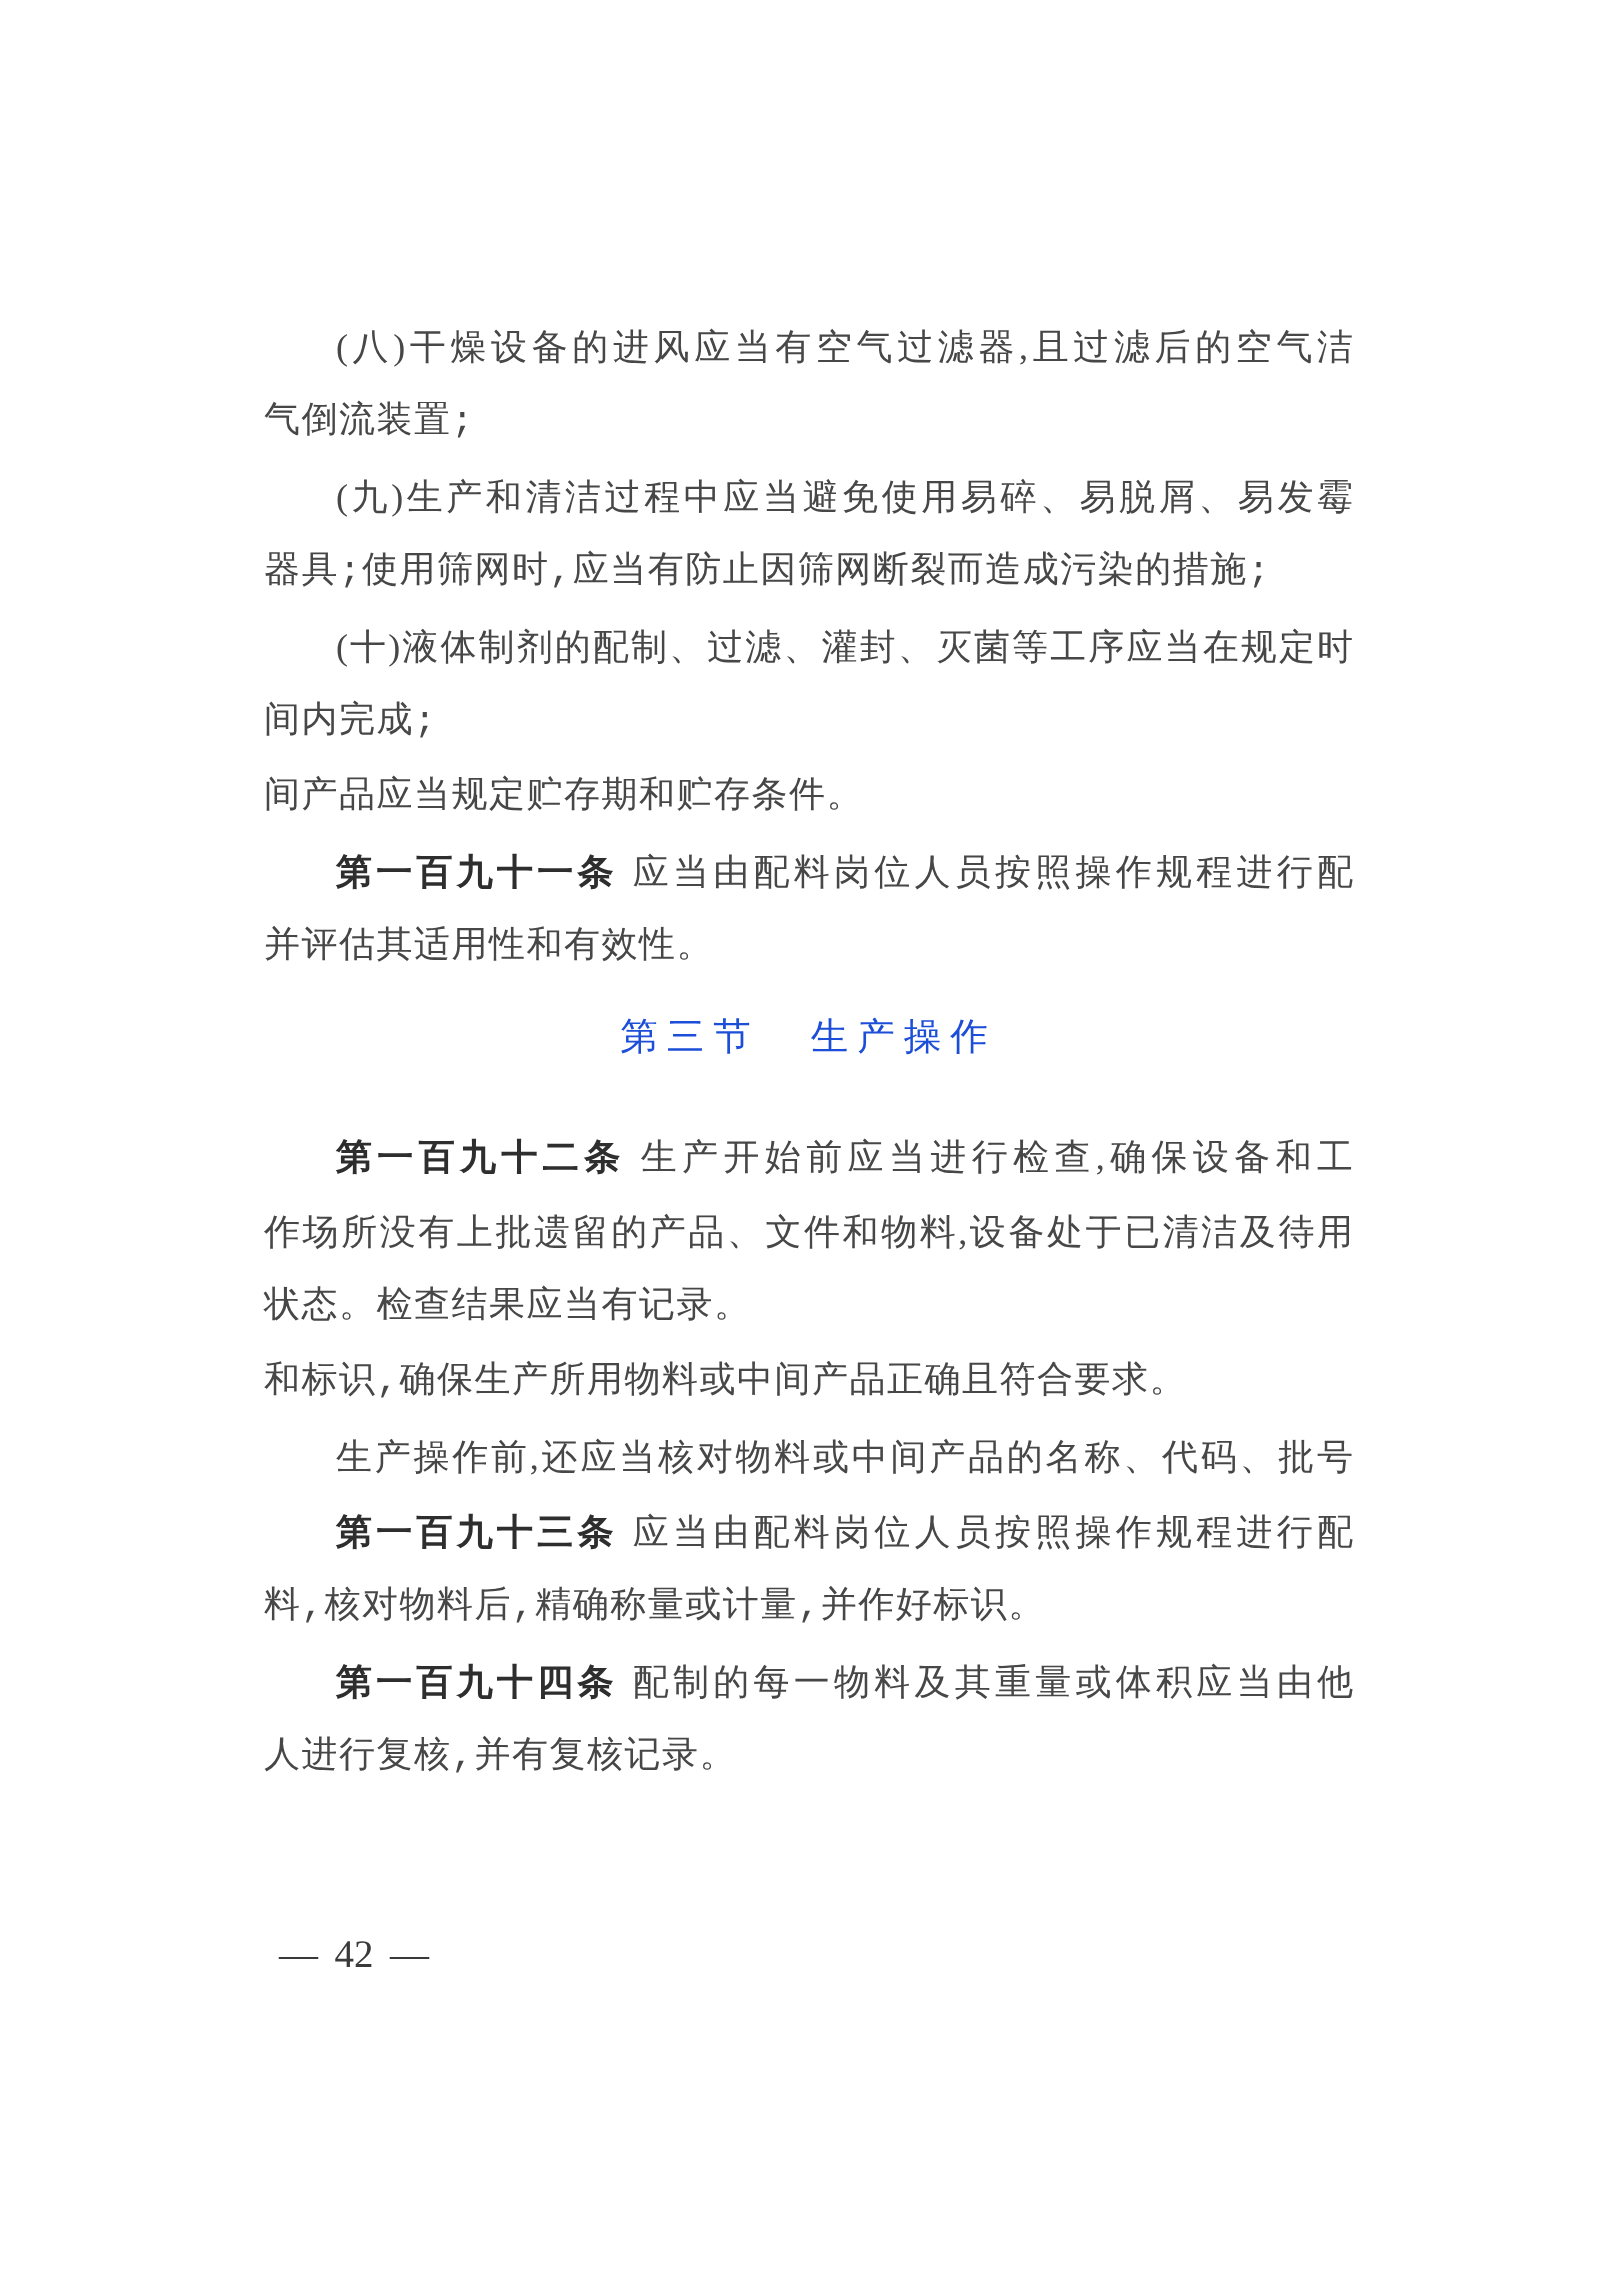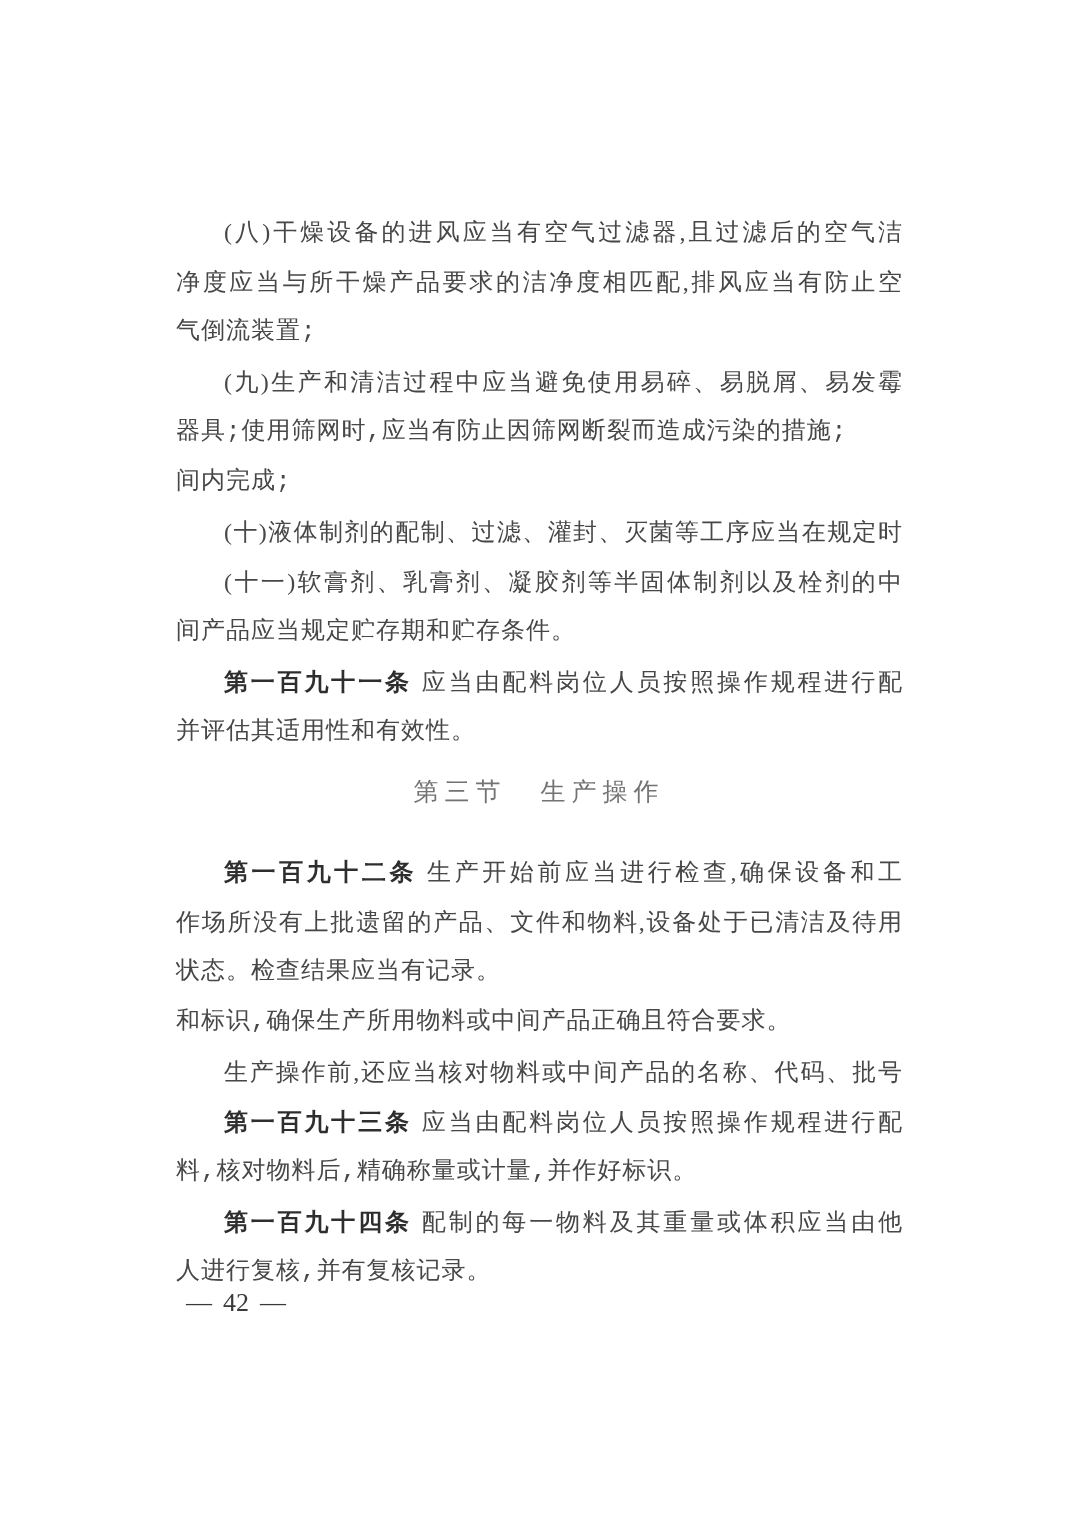--- a/index.html
+++ b/index.html
@@ -45,21 +45,21 @@
     font-family: "Liberation Sans", sans-serif;
     color: #2e2e2e;
     margin-right: 10px;
   }
   .line.heading {
     text-align: center;
     text-align-last: center;
     margin-top: 10px;
     margin-bottom: 30px;
     font-size: 25px;
-    color: #737373;
+    color: #1d4ed8;
     letter-spacing: 6px;
   }
   .heading .section-number {
     margin-right: 34px;
   }
   .footer {
     position: absolute;
     left: 186px;
     top: 1288px;
     font-size: 26px;
@@ -70,27 +70,25 @@
     font-family: "Liberation Serif", serif;
   }
 </style>
 </head>
 <body>
 
 <div class="page">
 
   <div class="text-column">
       <div class="line justify indent"><span>(八)干燥设备的进风应当有空气过滤器,且过滤后的空气洁</span></div>
-      <div class="line justify"><span>净度应当与所干燥产品要求的洁净度相匹配,排风应当有防止空</span></div>
       <div class="line no-justify"><span>气倒流装置;</span></div>
       <div class="line justify indent"><span>(九)生产和清洁过程中应当避免使用易碎、易脱屑、易发霉</span></div>
       <div class="line no-justify"><span>器具;使用筛网时,应当有防止因筛网断裂而造成污染的措施;</span></div>
+      <div class="line justify indent"><span>(十)液体制剂的配制、过滤、灌封、灭菌等工序应当在规定时</span></div>
       <div class="line no-justify"><span>间内完成;</span></div>
-      <div class="line justify indent"><span>(十)液体制剂的配制、过滤、灌封、灭菌等工序应当在规定时</span></div>
-      <div class="line justify indent"><span>(十一)软膏剂、乳膏剂、凝胶剂等半固体制剂以及栓剂的中</span></div>
       <div class="line no-justify"><span>间产品应当规定贮存期和贮存条件。</span></div>
       <div class="line justify indent"><span class="article-label">第一百九十一条</span><span>应当由配料岗位人员按照操作规程进行配</span></div>
       <div class="line no-justify"><span>并评估其适用性和有效性。</span></div>
       <div class="line heading"><span class="section-number">第三节</span><span>生产操作</span></div>
       <div class="line justify indent"><span class="article-label">第一百九十二条</span><span>生产开始前应当进行检查,确保设备和工</span></div>
       <div class="line justify"><span>作场所没有上批遗留的产品、文件和物料,设备处于已清洁及待用</span></div>
       <div class="line no-justify"><span>状态。检查结果应当有记录。</span></div>
       <div class="line no-justify"><span>和标识,确保生产所用物料或中间产品正确且符合要求。</span></div>
       <div class="line justify indent"><span>生产操作前,还应当核对物料或中间产品的名称、代码、批号</span></div>
       <div class="line justify indent"><span class="article-label">第一百九十三条</span><span>应当由配料岗位人员按照操作规程进行配</span></div>

